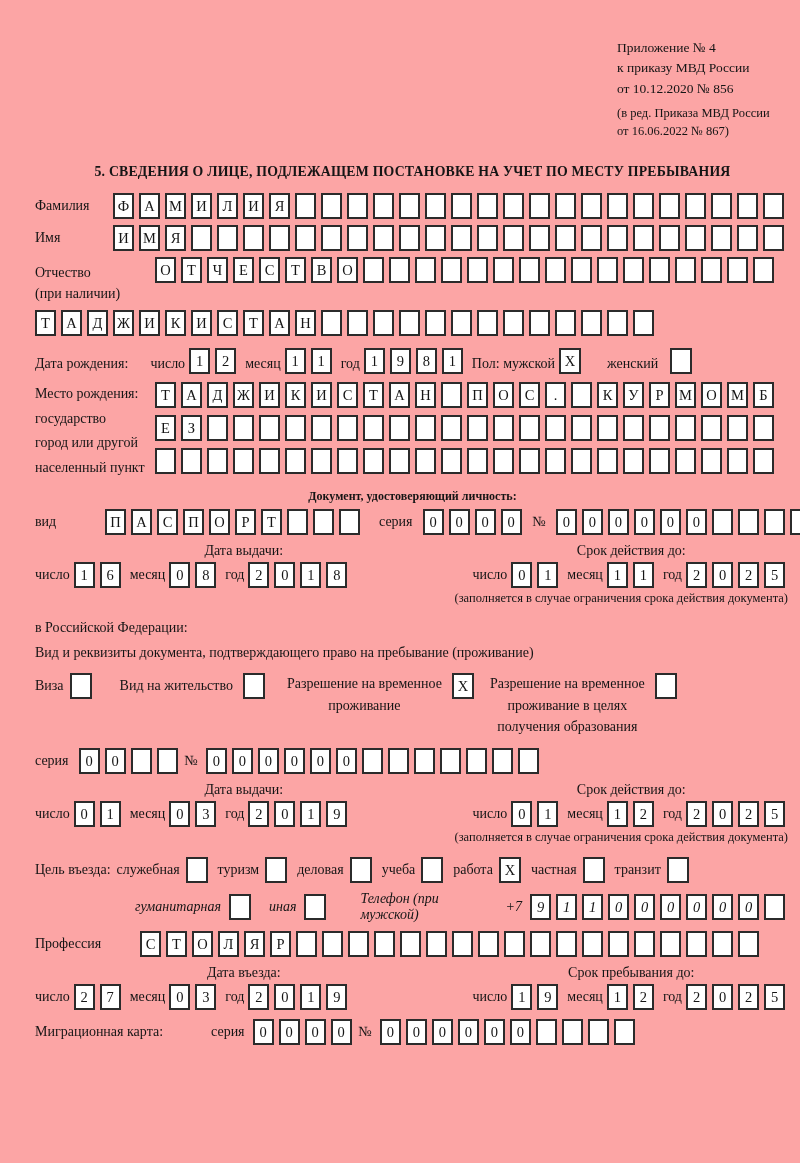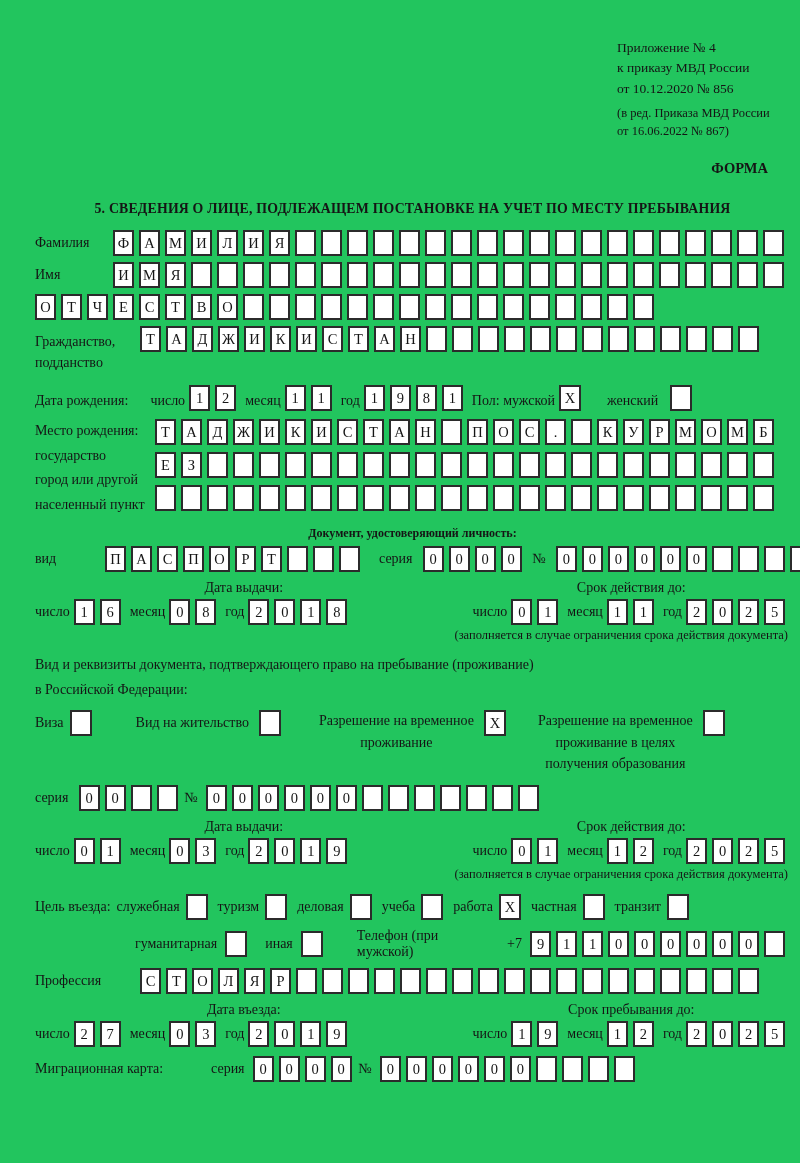--- a/index.html
+++ b/index.html
@@ -1,18 +1,18 @@
 <!DOCTYPE html>
 <html><head>
 <meta charset="utf-8">
 <style>
   * { margin:0; padding:0; box-sizing:border-box; }
   html,body { background:#ffffff; }
   body { width:800px; font-family:"Liberation Serif", serif; color:#151515; }
-  .page { position:relative; width:800px; height:1163px; background:#22c55e; overflow:hidden;
+  .page { position:relative; width:800px; height:1163px; background:#fca5a5; overflow:hidden;
           padding:38px 10px 0 35px; font-size:14px; }
 
   
   .top-right { margin-left:582px; line-height:1.5; font-size:13.5px; }
   .top-right .rev { font-size:12.5px; margin-top:5px; line-height:1.45; }
   .form-label { text-align:right; padding-right:22px; font-weight:bold; font-size:14.5px; margin-top:20px; }
 
   
   .title { text-align:center; font-weight:bold; font-size:15px; line-height:1.55; margin-top:18px; }
   .title-underline { display:inline-block; width:56px; border-bottom:2px solid #3a3a3a; height:14px; margin-left:10px; }
@@ -47,49 +47,48 @@
   .dgroup.left { width:440px; }
   .dgroup.right { flex:1; }
   .dcaption { text-align:center; font-weight:normal; margin-bottom:3px; }
   .dline { display:flex; align-items:center; }
   .dline .inlbl { padding-top:0; }
   .note { font-size:12.5px; text-align:right; margin-top:3px; padding-right:2px; }
 
   .plain { margin-top:10px; line-height:1.75; }
 
   
-  .permits { display:flex; align-items:flex-start; margin-top:8px;gap:16px; }
+  .permits { display:flex; align-items:flex-start; margin-top:8px; }
   .permit-item { display:flex; align-items:flex-start; }
   .permit-item .txt { padding-top:5px; }
   .permit-item .multi { text-align:center; line-height:1.55; }
   .permit-item .cell { margin-left:10px; }
 
   
   .purpose { display:flex; align-items:center; margin-top:12px; }
   .purpose .opt { display:flex; align-items:center; margin-left:10px; }
   .purpose .opt-lbl { margin-right:6px; }
-  .purpose2 { display:flex; align-items:center; margin-top:8px; margin-left:100px; }
+  .purpose2 { display:flex; align-items:center; margin-top:8px; margin-left:100px;font-style:italic; }
   .purpose2 .opt { display:flex; align-items:center; }
   .purpose2 .opt-lbl { margin-right:8px; }
 </style>
 </head>
 <body>
 
 <div class="page">
 
   <div class="top-right">
     <div>Приложение № 4</div>
     <div>к приказу МВД России</div>
     <div>от 10.12.2020 № 856</div>
     <div class="rev">
       <div>(в ред. Приказа МВД России</div>
       <div>от 16.06.2022 № 867)</div>
     </div>
   </div>
-  <div class="form-label">ФОРМА</div>
 
 
   <div class="section-heading">5. СВЕДЕНИЯ О ЛИЦЕ, ПОДЛЕЖАЩЕМ ПОСТАНОВКЕ НА УЧЕТ ПО МЕСТУ ПРЕБЫВАНИЯ</div>
 
   <div class="row" style="margin-top:13px;">
     <span class="lbl w78">Фамилия</span>
     <span class="cells">
         <span class="cell">Ф</span>
         <span class="cell">А</span>
         <span class="cell">М</span>
@@ -145,20 +144,24 @@
         <span class="cell"></span>
         <span class="cell"></span>
         <span class="cell"></span>
         <span class="cell"></span>
         <span class="cell"></span>
         <span class="cell"></span>
       </span>
   </div>
 
   <div class="row">
+    <span class="lbl w120">
+      <div class="l2">Отчество</div>
+      <div class="l2">(при наличии)</div>
+    </span>
     <span class="cells">
         <span class="cell">О</span>
         <span class="cell">Т</span>
         <span class="cell">Ч</span>
         <span class="cell">Е</span>
         <span class="cell">С</span>
         <span class="cell">Т</span>
         <span class="cell">В</span>
         <span class="cell">О</span>
         <span class="cell"></span>
@@ -174,24 +177,20 @@
         <span class="cell"></span>
         <span class="cell"></span>
         <span class="cell"></span>
         <span class="cell"></span>
         <span class="cell"></span>
         <span class="cell"></span>
       </span>
   </div>
 
   <div class="row">
-    <span class="lbl w105">
-      <div class="l2">Гражданство,</div>
-      <div class="l2">подданство</div>
-    </span>
     <span class="cells">
         <span class="cell">Т</span>
         <span class="cell">А</span>
         <span class="cell">Д</span>
         <span class="cell">Ж</span>
         <span class="cell">И</span>
         <span class="cell">К</span>
         <span class="cell">И</span>
         <span class="cell">С</span>
         <span class="cell">Т</span>
@@ -410,22 +409,22 @@
             <span class="cell">0</span>
             <span class="cell">2</span>
             <span class="cell">5</span>
           </span>
       </div>
     </div>
   </div>
   <div class="note">(заполняется в случае ограничения срока действия документа)</div>
 
   <div class="plain">
+    <div>в Российской Федерации:</div>
     <div>Вид и реквизиты документа, подтверждающего право на пребывание (проживание)</div>
-    <div>в Российской Федерации:</div>
   </div>
 
   <div class="permits">
     <span class="permit-item">
       <span class="txt">Виза</span>
       <span class="cell checkbox" style="margin-left:6px;"></span>
     </span>
     <span class="permit-item" style="margin-left:28px;">
       <span class="txt">Вид на жительство</span>
       <span class="cell checkbox"></span>

